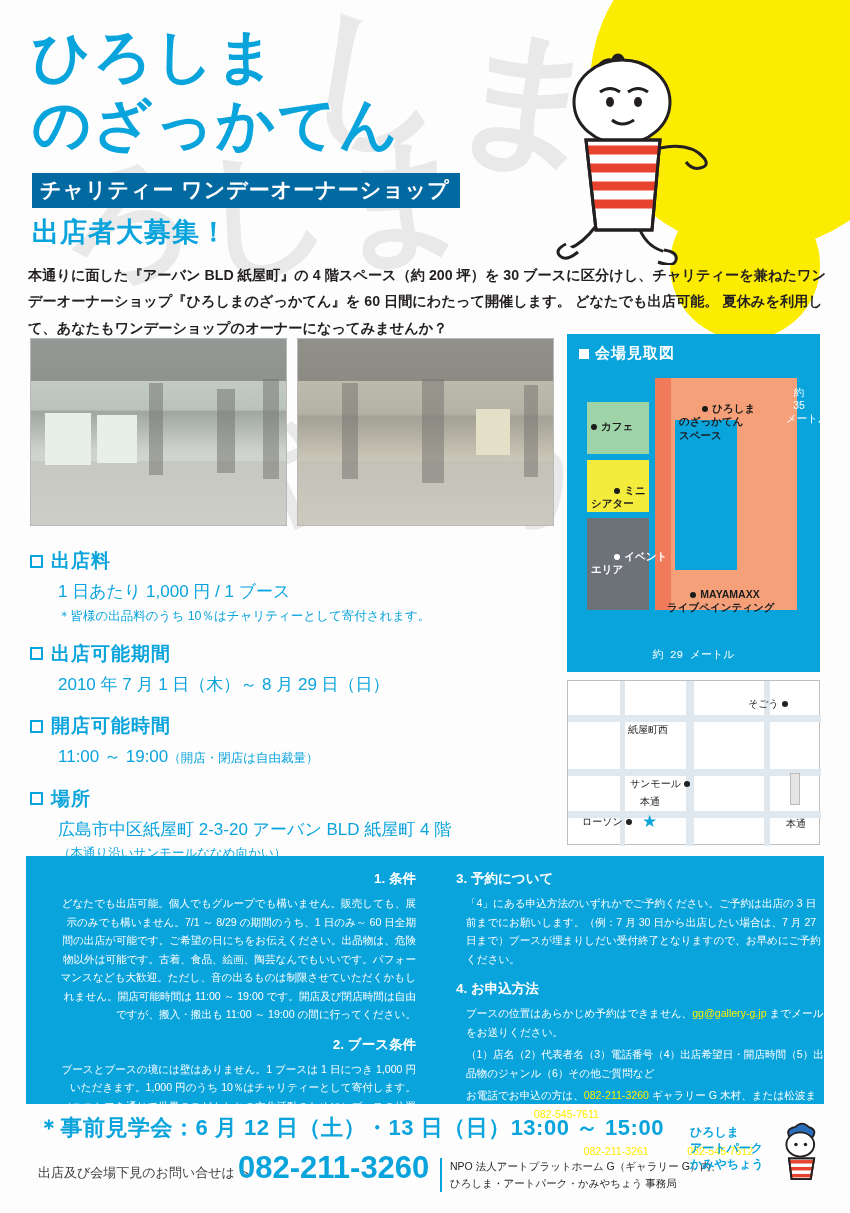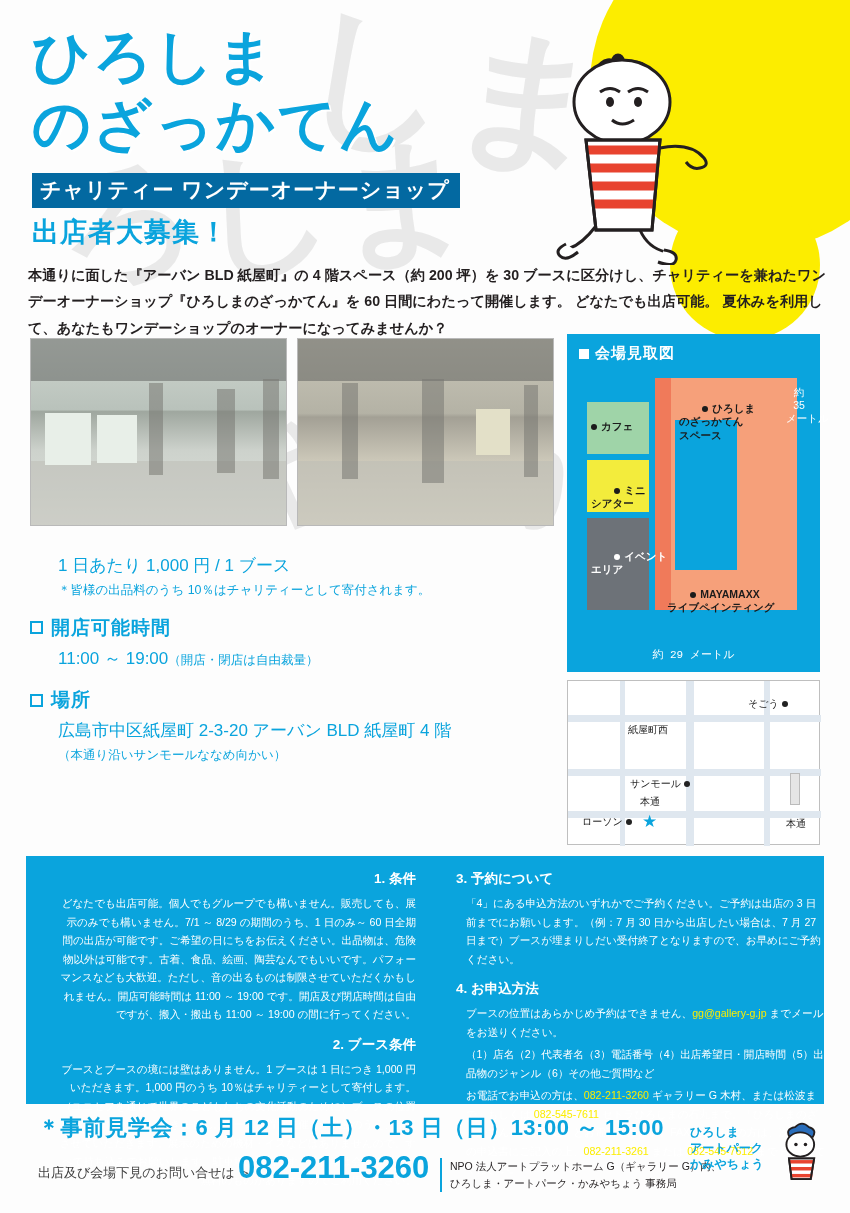--- a/index.html
+++ b/index.html
@@ -250,24 +250,35 @@
       <div class="ph-floor"></div>
       <div class="ph-col" style="left:44px; top:44px; width:16px; height:96px;"></div>
       <div class="ph-col" style="left:124px; top:40px; width:22px; height:104px;"></div>
       <div class="ph-win" style="left:178px; top:70px; width:34px; height:46px; background:#e3e0c8;"></div>
       <div class="ph-col" style="left:226px; top:46px; width:14px; height:92px;"></div>
     </div>
   </div>
 
   <div class="info">
     <div class="info-item">
+      <div class="info-head">
+        <span class="chk"></span>
+        <span>出店料</span>
+      </div>
       <div class="info-body">1 日あたり 1,000 円 / 1 ブース</div>
       <div class="info-note" style="margin-left:28px;">＊皆様の出品料のうち 10％はチャリティーとして寄付されます。</div>
     </div>
 
+    <div class="info-item">
+      <div class="info-head">
+        <span class="chk"></span>
+        <span>出店可能期間</span>
+      </div>
+      <div class="info-body">2010 年 7 月 1 日（木）～ 8 月 29 日（日）</div>
+    </div>
 
     <div class="info-item">
       <div class="info-head">
         <span class="chk"></span>
         <span>開店可能時間</span>
       </div>
       <div class="info-body">
         <span>11:00 ～ 19:00</span><span style="font-size:12.5px;">（開店・閉店は自由裁量）</span>
       </div>
     </div>

